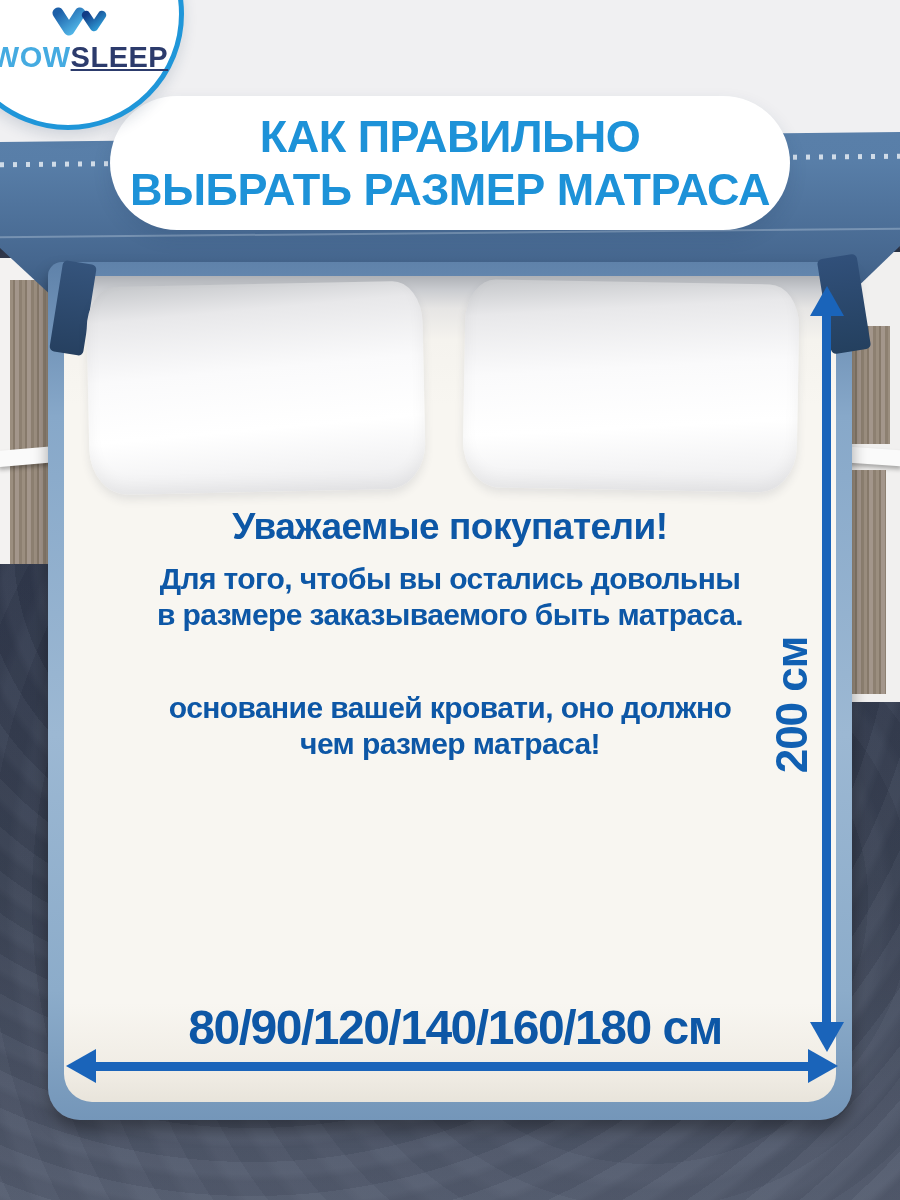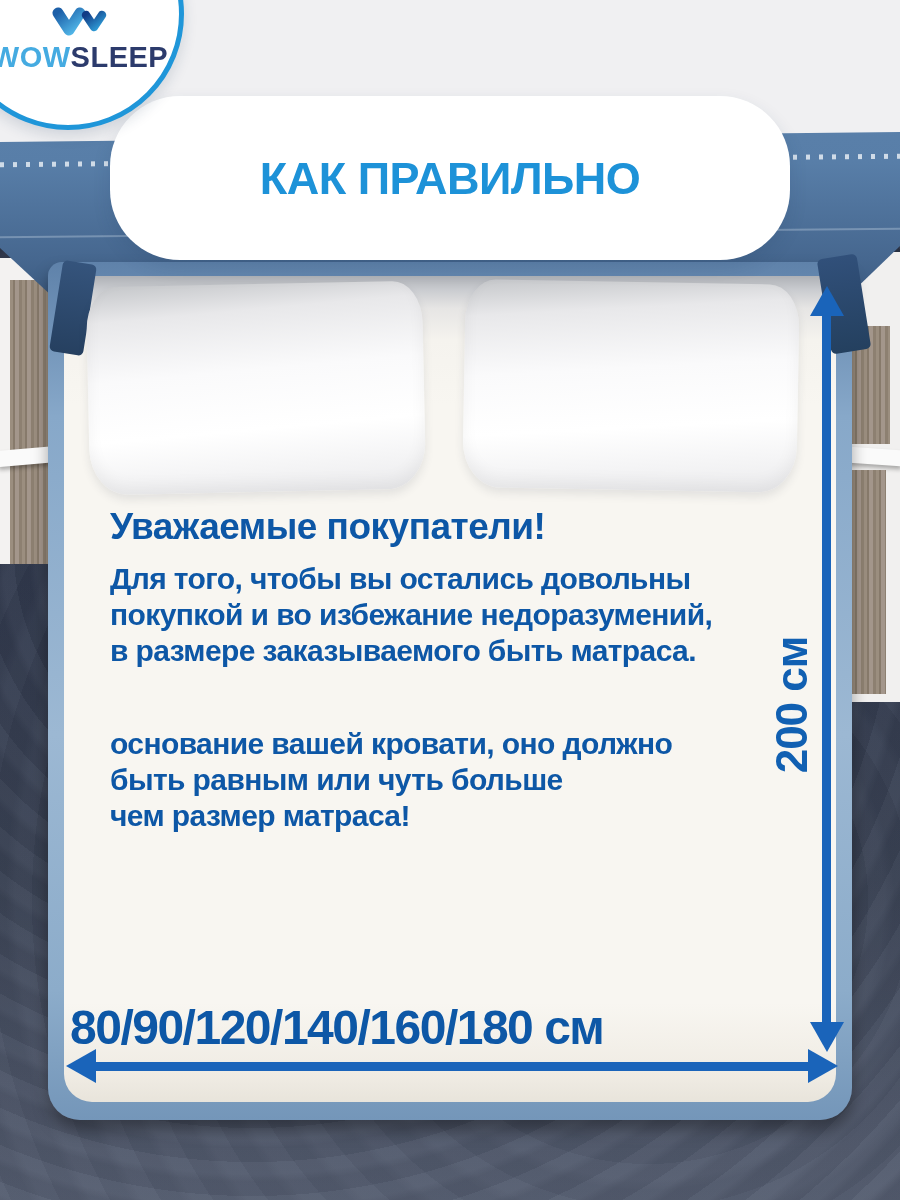--- a/index.html
+++ b/index.html
@@ -71,63 +71,63 @@
   }
   .pillow {
     position:absolute; height:208px;
     border-radius:30px 30px 38px 38px / 42px 42px 46px 46px;
     background:linear-gradient(176deg,#c5c7ca 0%,#e8e8ea 16%,#fafafb 42%,#ffffff 68%,#ebebed 100%);
     box-shadow:inset 0 -8px 16px rgba(0,0,0,.05), 0 5px 10px rgba(40,50,70,.10);
   }
   .pillow-left  { left:88px;  top:284px; width:336px; transform:rotate(-1.2deg); }
   .pillow-right { left:464px; top:282px; width:334px; transform:rotate(1deg); }
   
-  .notice { position:absolute; left:110px; right:110px; top:506px; text-align:left; color:#0d57a6; }
+  .notice { position:absolute; left:110px; right:110px; top:506px; text-align:center; color:#0d57a6; }
   .notice-heading { font-size:37px; font-weight:800; letter-spacing:-.5px; margin-bottom:13px; }
   .body-line { font-size:30px; font-weight:700; line-height:36px; letter-spacing:-.6px; }
   .para-gap { height:57px; }
   
   .arrow { position:absolute; background:#1a64ba; }
   .arrow-v-line { left:822px; top:312px; width:9px; height:714px; }
   .arrow-h-line { left:96px;  top:1062px; width:712px; height:9px; }
   .tri { position:absolute; width:0; height:0; }
   .tri-up    { left:810px; top:286px; border-left:17px solid transparent; border-right:17px solid transparent; border-bottom:30px solid #1a64ba; }
   .tri-down  { left:810px; top:1022px; border-left:17px solid transparent; border-right:17px solid transparent; border-top:30px solid #1a64ba; }
   .tri-left  { left:66px;  top:1049px; border-top:17px solid transparent; border-bottom:17px solid transparent; border-right:30px solid #1a64ba; }
   .tri-right { left:808px; top:1049px; border-top:17px solid transparent; border-bottom:17px solid transparent; border-left:30px solid #1a64ba; }
   .dim-length {
     position:absolute; left:672px; top:682px; width:240px; height:46px;
     line-height:46px; text-align:center; transform:rotate(-90deg);
     font-size:44px; font-weight:800; color:#1160b2; letter-spacing:-1px;
   }
   .dim-width {
-    position:absolute; left:70px; right:60px; top:1000px; 
+    position:absolute; left:70px; right:60px; top:1000px; text-align:center;
     font-size:48px; font-weight:800; color:#0d57a6; letter-spacing:-1.5px;
   }
   
   .title-banner {
-    position:absolute; left:110px; top:96px; width:680px; height:164px;
+    position:absolute; left:110px; top:96px; width:680px; height:134px;
     background:#ffffff; border-radius:70px;
     box-shadow:0 8px 18px rgba(25,55,90,.14);
     display:flex; flex-direction:column; align-items:center; justify-content:center;
   }
   .title-line { font-size:45px; font-weight:800; color:#1d92d8; line-height:53px; letter-spacing:-.5px; white-space:nowrap; }
   
   .logo-circle {
     position:absolute; left:-48px; top:-102px; width:232px; height:232px;
     border-radius:50%; background:#ffffff; border:5px solid #1f96d9;
     box-shadow:0 6px 14px rgba(25,55,90,.15);
   }
   .logo-iconwrap { position:absolute; left:95px; top:102px; width:58px; height:32px; }
   .logo-text {
     position:absolute; left:12px; right:-12px; top:138px; text-align:center;
     font-size:29px; font-weight:700; letter-spacing:.5px; white-space:nowrap;
   }
   .logo-wow   { color:#45abe1; }
-  .logo-sleep { color:#2c3b6c; }
+  .logo-sleep { color:#2c3b6c;text-decoration:underline; }
 </style>
 </head>
 <body>
 
 <div id="stage">
 
   <div class="carpet"></div>
 
   <div class="nightstand ns-left">
     <div class="wood"></div>
@@ -146,40 +146,39 @@
   <div class="bedframe"></div>
   <div class="mattress"></div>
   <div class="leg leg-left"></div>
   <div class="leg leg-right"></div>
   <div class="pillow pillow-left"></div>
   <div class="pillow pillow-right"></div>
 
   <div class="notice">
     <div class="notice-heading">Уважаемые покупатели!</div>
     <div class="body-line">Для того, чтобы вы остались довольны</div>
-    <div class="body-line">покупкой и во избежание недоразумений,</div>
     <div class="body-line">в размере заказываемого быть матраса.</div>
     <div class="para-gap"></div>
     <div class="body-line">основание вашей кровати, оно должно</div>
-    <div class="body-line">быть равным или чуть больше</div>
     <div class="body-line">чем размер матраса!</div>
   </div>
 
   <div class="arrow arrow-v-line"></div>
   <div class="tri tri-up"></div>
   <div class="tri tri-down"></div>
   <div class="dim-length">200 см</div>
 
   <div class="arrow arrow-h-line"></div>
   <div class="tri tri-left"></div>
   <div class="tri tri-right"></div>
   <div class="dim-width">80/90/120/140/160/180 см</div>
 
   <div class="title-banner">
     <div class="title-line">КАК ПРАВИЛЬНО</div>
+    <div class="title-line">ВЫБРАТЬ РАЗМЕР МАТРАСА</div>
   </div>
 
   <div class="logo-circle">
     <div class="logo-iconwrap">
       <svg width="58" height="32" viewBox="0 0 58 32">
         <defs>
           <linearGradient id="g1" x1="0" y1="0" x2="1" y2="1">
             <stop offset="0" stop-color="#1c5fa8"></stop>
               <stop offset="1" stop-color="#55bcec"></stop>
           </linearGradient>

